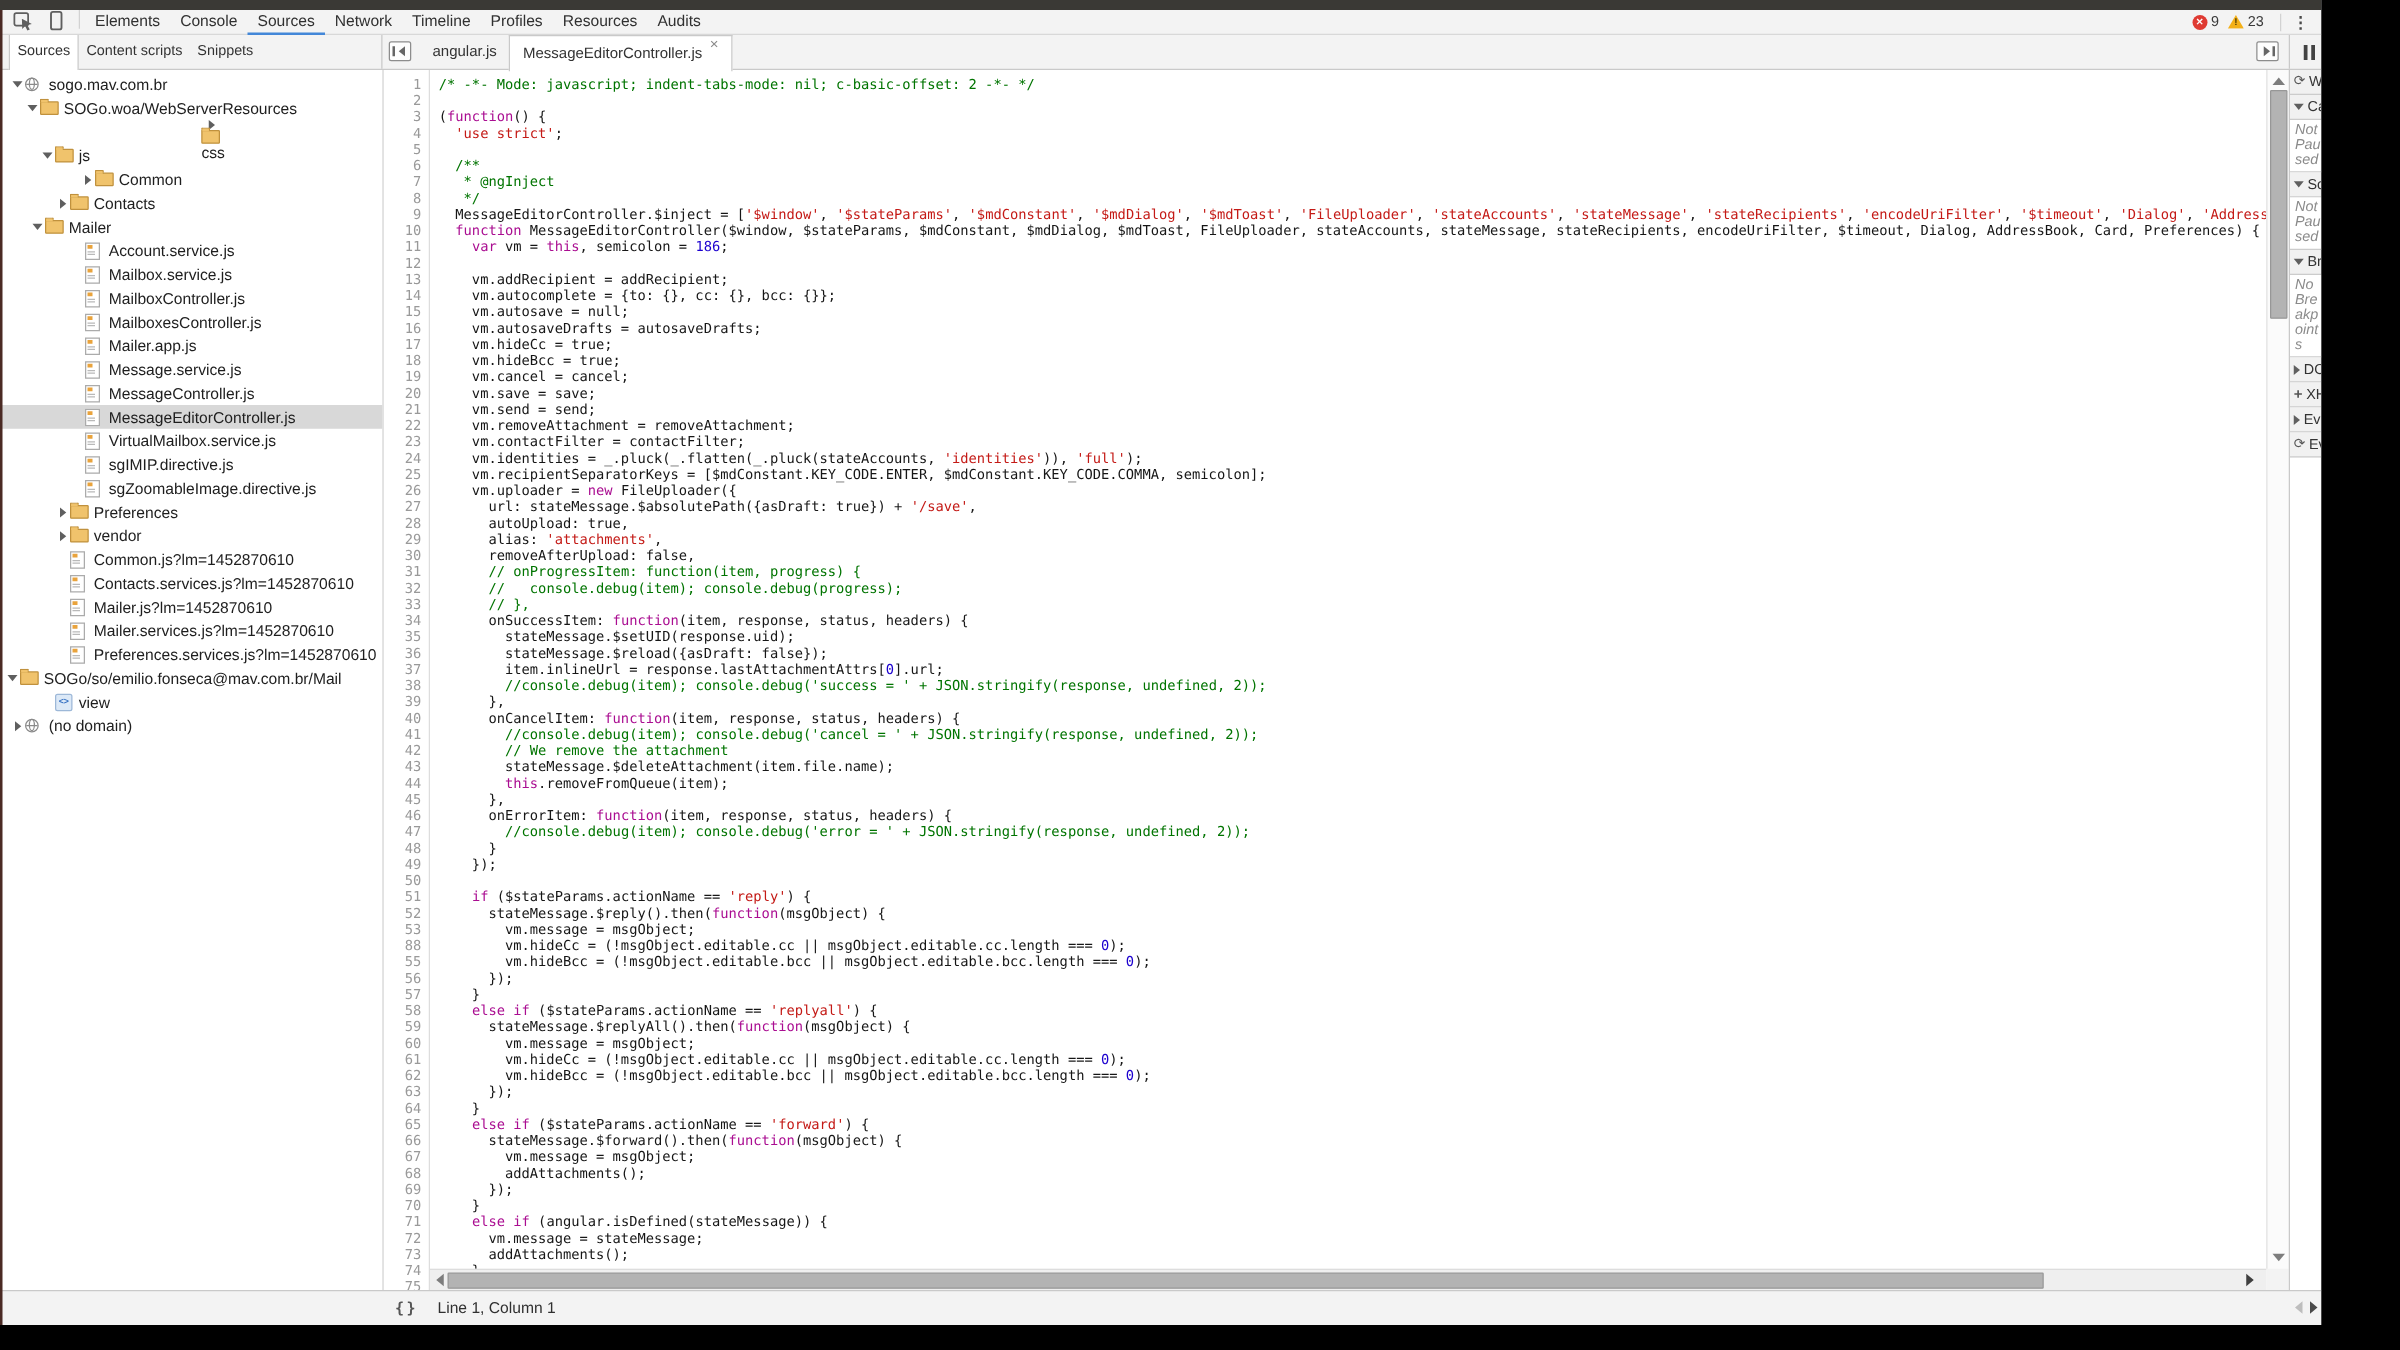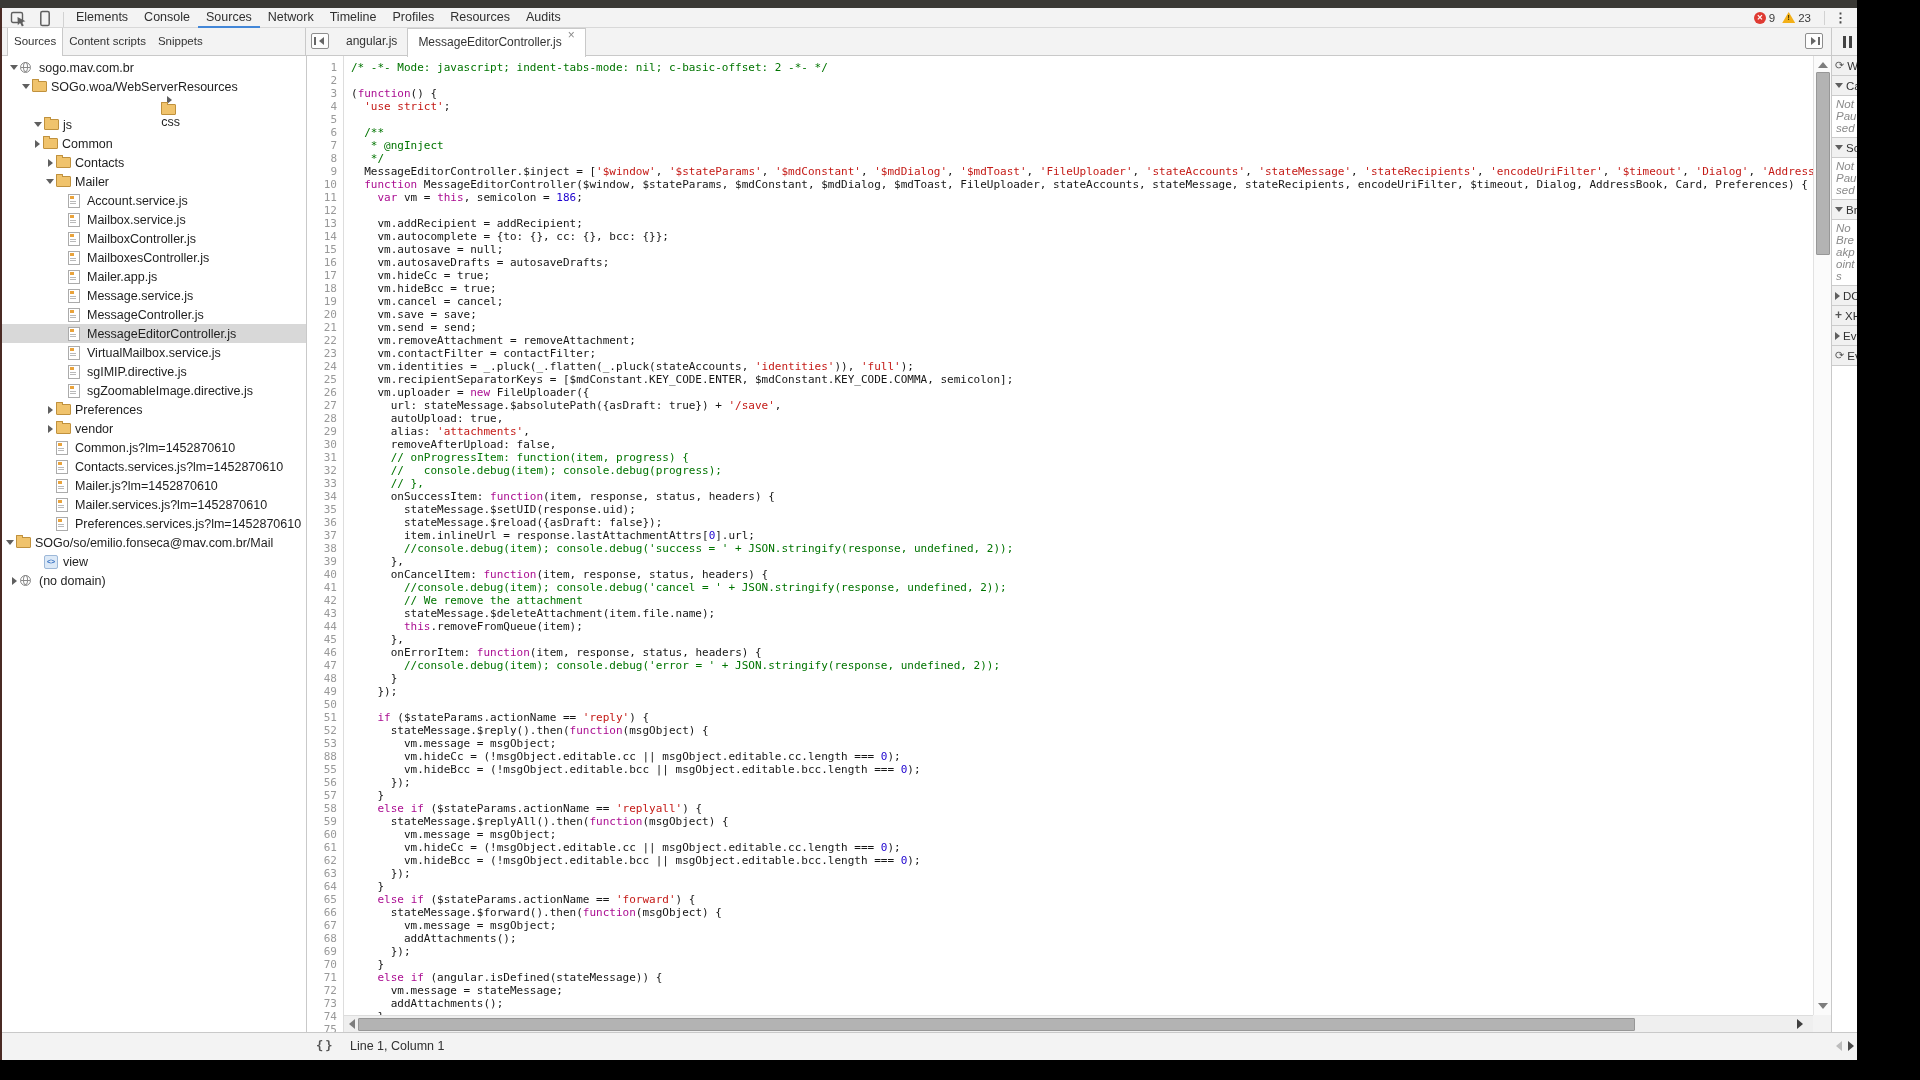--- a/index.html
+++ b/index.html
@@ -4,21 +4,21 @@
 <style>
   html,body{margin:0;padding:0;background:#000;}
   .screen{position:relative;width:1920px;height:1080px;background:#000;overflow:hidden;
           font-family:"Liberation Sans",sans-serif;-webkit-font-smoothing:antialiased;}
   .devtools{position:absolute;left:0;top:0;width:1857px;height:1060px;background:#f3f3f3;overflow:hidden;}
   .top-strip{position:absolute;left:0;top:0;width:1857px;height:8px;background:#3a3935;}
   .left-strip{position:absolute;left:0;top:8px;width:2px;height:1052px;background:#4a2a24;z-index:90;}
 
   
   .main-toolbar{position:absolute;left:0;top:8px;width:1857px;height:19px;background:#f3f3f3;
-                border-bottom:1px solid #d8d8d8;display:flex;align-items:flex-end;}
+                border-bottom:1px solid #d8d8d8;display:flex;align-items:flex-start;}
   .tool-icon{width:18px;height:17px;display:flex;align-items:center;justify-content:center;}
   .inspect-i{margin-left:9px;}
   .device-i{margin-left:9px;}
   .tb-sep{width:1px;height:15px;background:#d2d2d2;margin:0 4px 0 9px;}
   .main-tab{padding:0 8px;font-size:12.5px;color:#303030;height:19px;line-height:19px;position:relative;white-space:nowrap;}
   .main-tab.active::after{content:"";position:absolute;left:0;right:0;bottom:-1px;height:2px;background:#4387d8;}
   .toolbar-right{position:absolute;right:7px;top:0;height:19px;display:flex;align-items:center;}
   .err-circle{width:12px;height:12px;border-radius:50%;background:#df3a32;color:#fff;font-size:7.5px;font-weight:bold;
               display:flex;align-items:center;justify-content:center;}
   .badge-num{font-size:11.5px;color:#3a3a3a;margin:0 7px 0 3px;}
@@ -236,39 +236,39 @@
         </div>
         <div class="tree-row" style="padding-left: 32px;">
           <span class="arrow-slot">
             <span class="tri-down"></span>
           </span>
           <span class="tree-ico">
             <span class="ico-folder"></span>
           </span>
           <span class="tree-label">js</span>
         </div>
-        <div class="tree-row" style="padding-left: 31px;">
+        <div class="tree-row" style="padding-left: 64px;">
           <span class="arrow-slot">
             <span class="tri-right"></span>
           </span>
           <span class="tree-ico">
             <span class="ico-folder"></span>
           </span>
           <span class="tree-label">Common</span>
         </div>
         <div class="tree-row" style="padding-left: 44px;">
           <span class="arrow-slot">
             <span class="tri-right"></span>
           </span>
           <span class="tree-ico">
             <span class="ico-folder"></span>
           </span>
           <span class="tree-label">Contacts</span>
         </div>
-        <div class="tree-row" style="padding-left: 44px;">
+        <div class="tree-row" style="padding-left: 24px;">
           <span class="arrow-slot">
             <span class="tri-down"></span>
           </span>
           <span class="tree-ico">
             <span class="ico-folder"></span>
           </span>
           <span class="tree-label">Mailer</span>
         </div>
         <div class="tree-row" style="padding-left: 56px;">
           <span class="arrow-slot"></span>

